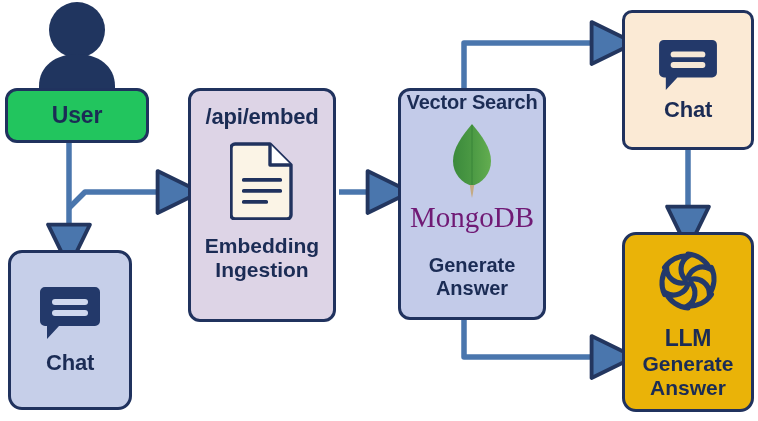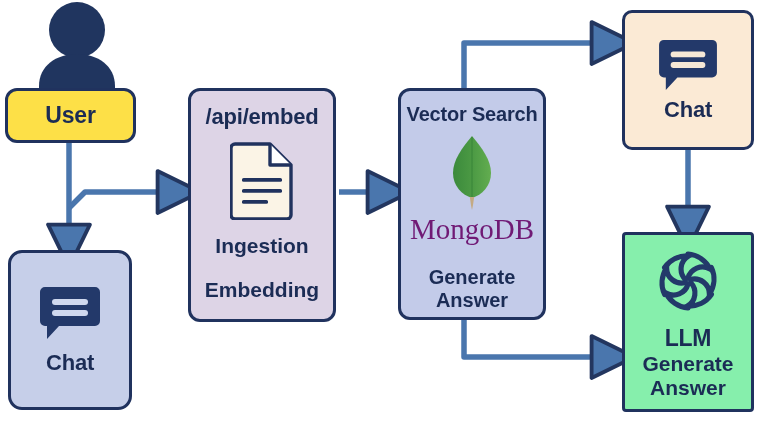--- a/index.html
+++ b/index.html
@@ -7,48 +7,48 @@
        font-family:"Liberation Sans", sans-serif;}
   #canvas{position:relative;width:758px;height:421px;background:#fff;}
 
   .node{position:absolute;box-sizing:border-box;
         border:3px solid #20325e;border-radius:10px;
         display:flex;flex-direction:column;align-items:center;
         justify-content:center;text-align:center;color:#1b2c55;}
   .node .ttl{font-weight:bold;line-height:1.12;letter-spacing:-0.2px;}
 
   
-  #n-user     {left:5px;  top:88px;  width:131px; height:55px;
-               background:#fde047;border-radius:12px;}
+  #n-user     {left:5px;  top:88px;  width:144px; height:55px;
+               background:#22c55e;border-radius:12px;}
   #n-user .ttl{font-size:23px;}
 
   #n-chatform {left:8px;  top:250px; width:124px; height:160px;
                background:#c6cfe9;border-radius:14px;gap:4px;}
   #n-chatform .ttl{font-size:22px;}
 
   #n-embed    {left:188px;top:88px;  width:148px; height:234px;
                background:#ddd4e6;border-radius:12px;
                justify-content:flex-start;padding-top:14px;gap:0;}
   #n-embed .ttl{font-size:22px;}
   #n-embed .sub{font-size:21px;font-weight:bold;}
 
   #n-vector   {left:398px;top:88px;  width:148px; height:232px;
                background:#c3cbe9;border-radius:12px;
-               justify-content:flex-start;padding-top:12px;}
+               justify-content:flex-start;}
   #n-vector .ttl{font-size:20px;}
   #n-vector .brand{font-family:"Liberation Serif", serif;font-size:29px;
                color:#701a75;line-height:1;}
   #n-vector .sub{font-size:20px;font-weight:bold;line-height:1.14;}
 
   #n-chatresp {left:622px;top:10px;  width:132px; height:140px;
                background:#fbead5;border-radius:10px;gap:2px;}
   #n-chatresp .ttl{font-size:22px;}
 
   #n-llm      {left:622px;top:232px; width:132px; height:180px;
-               background:#86efac;border-radius:4px;gap:0px;}
+               background:#eab308;border-radius:14px;gap:0px;}
   #n-llm .ttl{font-size:23px;}
   #n-llm .sub{font-size:21px;font-weight:bold;line-height:1.14;}
 
   
   #wires, .iconsvg{position:absolute;left:0;top:0;}
   #wires{width:758px;height:421px;pointer-events:none;}
 
   .icon-wrap{display:block;}
 </style>
 </head>
@@ -98,22 +98,22 @@
 
   <div class="node" id="n-embed">
     <div class="ttl">/api/embed</div>
     <svg class="icon-wrap" width="64" height="78" viewBox="0 0 64 78" xmlns="http://www.w3.org/2000/svg" style="margin:12px 0 14px 0;">
       <path d="M5,2 H40 L61,23 V73 A4,4 0 0 1 57,77 H5 A4,4 0 0 1 1,73 V6 A4,4 0 0 1 5,2 Z" fill="#fbf4e6" stroke="#20325e" stroke-width="3.4" stroke-linejoin="round"></path>
       <path d="M40,2 L40,23 L61,23" fill="#ffffff" stroke="#20325e" stroke-width="3.4" stroke-linejoin="round"></path>
       <rect x="12" y="36" width="40" height="3.8" rx="1.6" fill="#20325e"></rect>
       <rect x="12" y="47" width="40" height="3.8" rx="1.6" fill="#20325e"></rect>
       <rect x="12" y="58" width="26" height="3.8" rx="1.6" fill="#20325e"></rect>
     </svg>
+    <div class="sub">Embedding</div>
     <div class="sub" style="margin-bottom:20px;">Ingestion</div>
-    <div class="sub">Embedding</div>
   </div>
 
   <div class="node" id="n-vector">
     <div class="ttl">Vector Search</div>
     <svg class="icon-wrap" width="46" height="76" viewBox="0 0 46 76" xmlns="http://www.w3.org/2000/svg" style="margin:10px 0 4px 0;">
       <defs>
         <linearGradient id="lg" x1="0" y1="0" x2="1" y2="0">
           <stop offset="0%" stop-color="#3b8a3c"></stop>
           <stop offset="52%" stop-color="#4c9a44"></stop>
           <stop offset="100%" stop-color="#63ad50"></stop>

